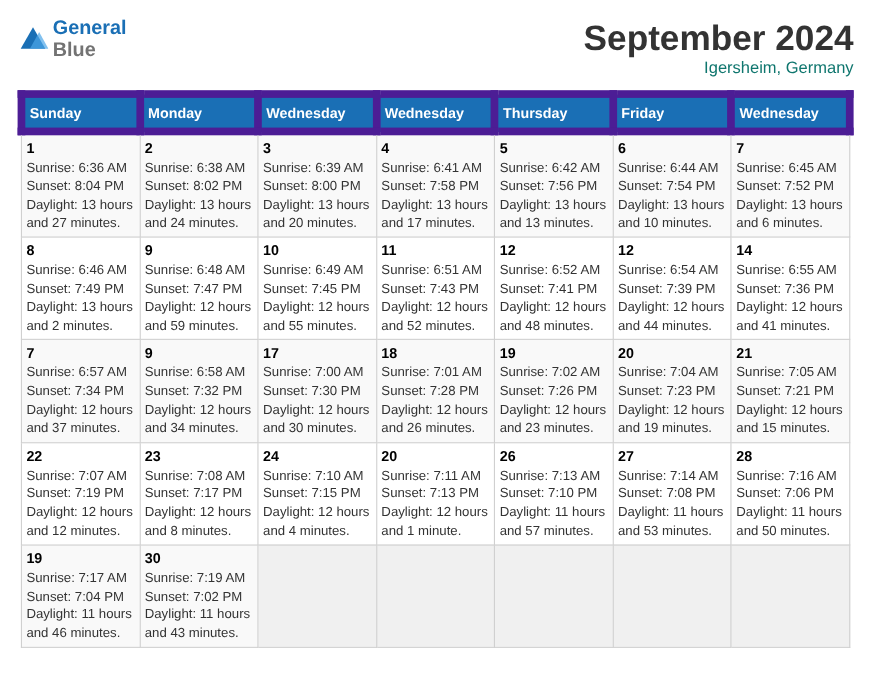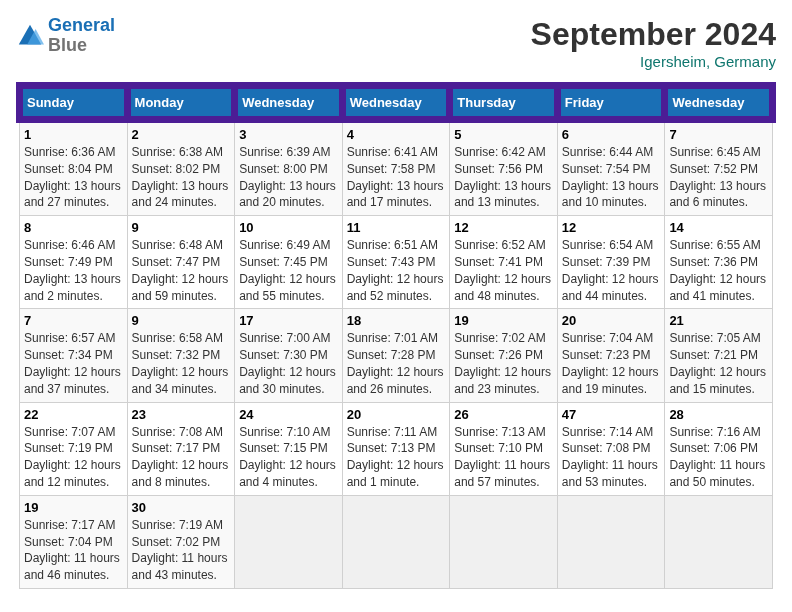--- a/index.html
+++ b/index.html
@@ -219,21 +219,21 @@
         </td>
         <td>
           <div class="day-num">20</div>
 <div class="day-details">Sunrise: 7:11 AM<br>Sunset: 7:13 PM<br>Daylight: 12 hours and 1 minute.</div>
         </td>
         <td>
           <div class="day-num">26</div>
 <div class="day-details">Sunrise: 7:13 AM<br>Sunset: 7:10 PM<br>Daylight: 11 hours and 57 minutes.</div>
         </td>
         <td>
-          <div class="day-num">47</div>
+          <div class="day-num">27</div>
 <div class="day-details">Sunrise: 7:14 AM<br>Sunset: 7:08 PM<br>Daylight: 11 hours and 53 minutes.</div>
         </td>
         <td>
           <div class="day-num">28</div>
 <div class="day-details">Sunrise: 7:16 AM<br>Sunset: 7:06 PM<br>Daylight: 11 hours and 50 minutes.</div>
         </td>
       </tr>
       <tr>
         <td>
           <div class="day-num">19</div>

